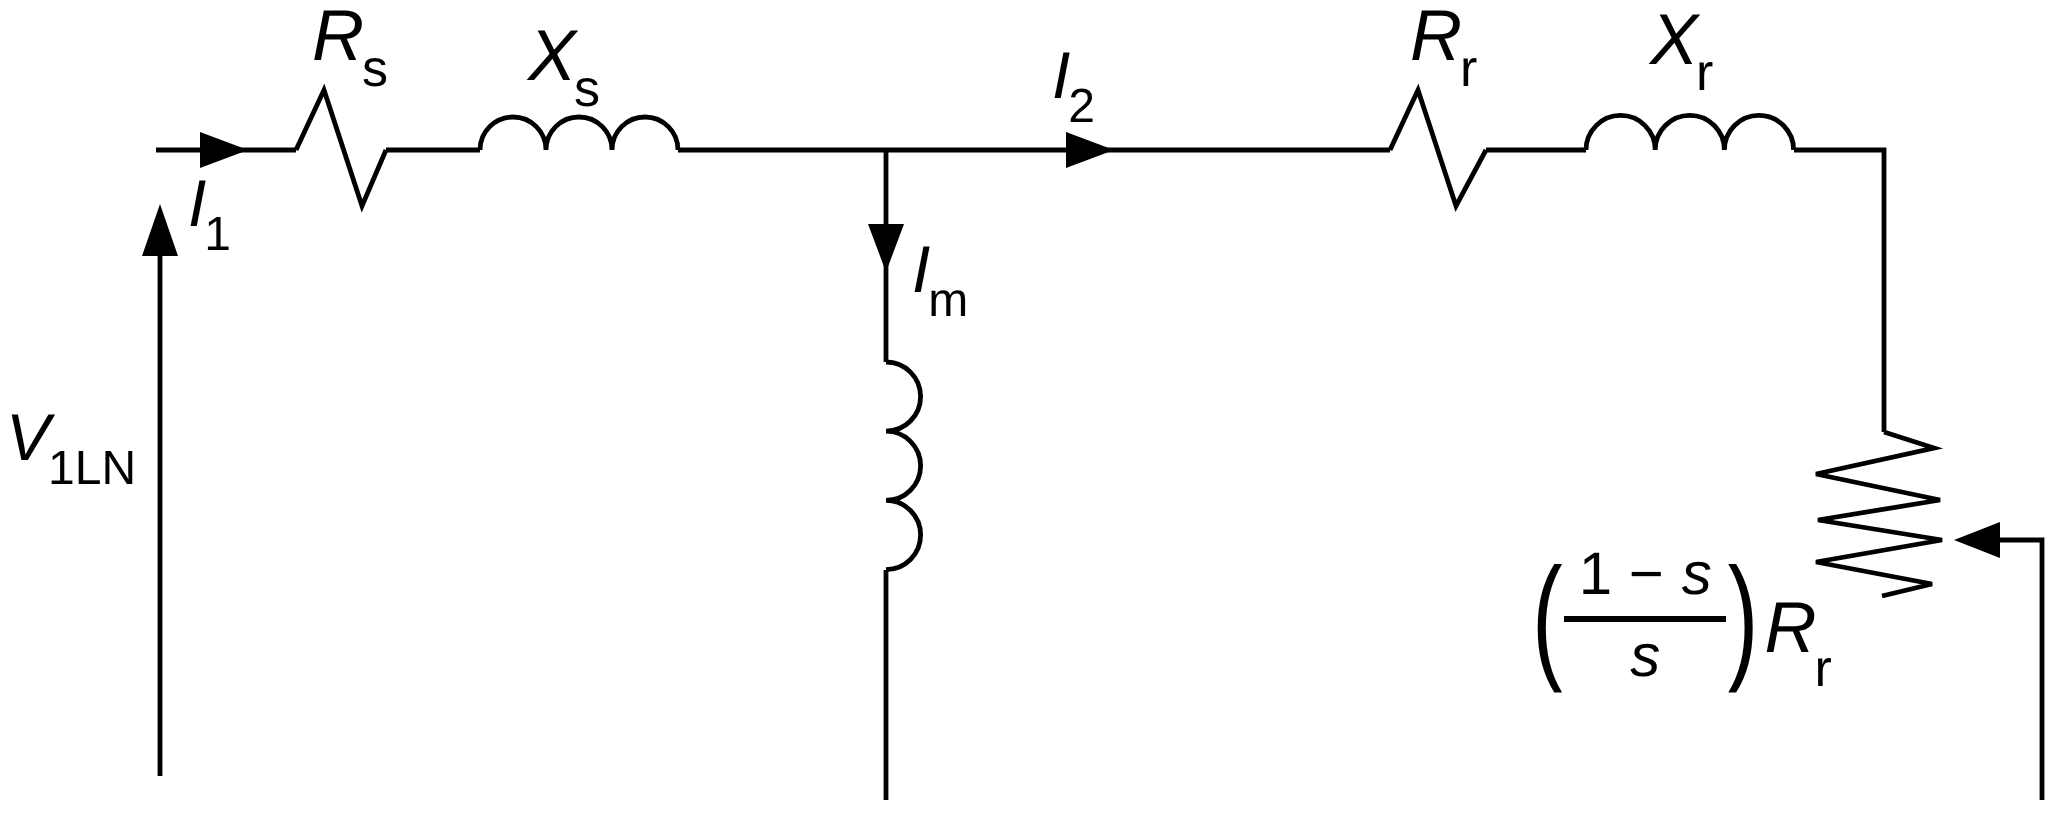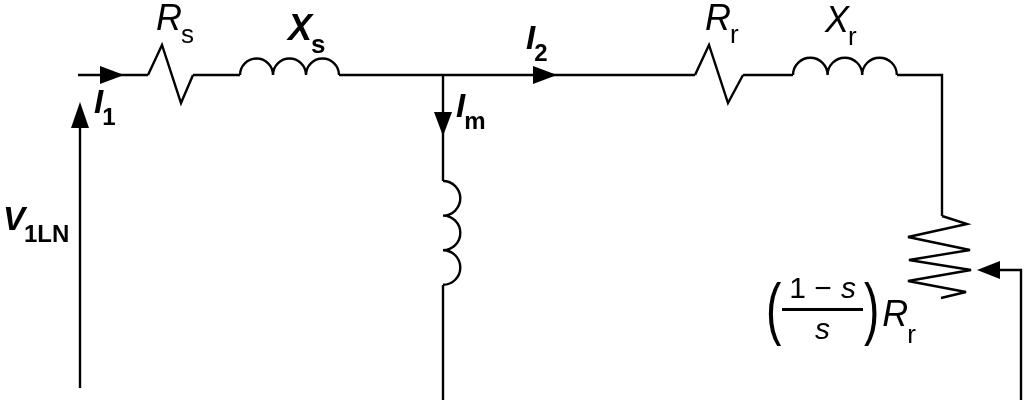--- a/index.html
+++ b/index.html
@@ -14,21 +14,21 @@
   }
   svg.circuit { position: absolute; left: 0; top: 0; }
   .wire   { stroke: #000; stroke-width: 2.4; fill: none; stroke-linejoin: miter; stroke-linecap: butt; }
   .thick  { stroke-width: 3.2; }
   .head   { fill: #000; stroke: none; }
 
   
   .qty { position: absolute; line-height: 1; white-space: nowrap; }
   .qty .main { font-style: italic; font-size: 36px; }
   .qty sub { font-size: 26px; font-style: normal; line-height: 1; position: relative; top: 9px; left: -1px; }
-  .qty.bold { font-weight: 700; }
+  .qty.bold { font-weight: 400; }
   .qty.bold .main { font-size: 33px; }
   .qty.bold sub { font-size: 24px; top: 8px; }
 
   
   .load-label {
     position: absolute; left: 766px; top: 268px; height: 80px;
     display: flex; align-items: center; font-size: 30px; line-height: 1;
   }
   .load-label .paren {
     font-size: 46px; line-height: 1;
@@ -85,32 +85,32 @@
     <path class="wire" d="M443 181 a17.3 17.3 0 0 1 0 34.6 a17.3 17.3 0 0 1 0 34.6 a17.3 17.3 0 0 1 0 34.6"></path>
 
     <path class="wire" d="M443 285 V414"></path>
 
     <path class="wire" d="M80 124 V388"></path>
     <polygon class="head" points="80,102 71,128 89,128"></polygon>
   </svg>
 
   <div class="qty" style="left:156px; top:0px;"><span class="main">R</span><sub>s</sub></div>
 
-  <div class="qty" style="left:288px; top:10px;font-weight:bold;"><span class="main">X</span><sub>s</sub></div>
+  <div class="qty" style="left:264px; top:10px;"><span class="main">X</span><sub>s</sub></div>
 
   <div class="qty" style="left:705px; top:0px;"><span class="main">R</span><sub>r</sub></div>
 
   <div class="qty" style="left:825px; top:2px;"><span class="main">X</span><sub>r</sub></div>
 
 
   <div class="qty bold" style="left:94px; top:85px;"><span class="main">I</span><sub>1</sub></div>
 
   <div class="qty bold" style="left:526px; top:21px;"><span class="main">I</span><sub>2</sub></div>
 
-  <div class="qty bold" style="left:456px; top:89px;"><span class="main">I</span><sub>m</sub></div>
+  <div class="qty bold" style="left:456px; top:118px;"><span class="main">I</span><sub>m</sub></div>
 
   <div class="qty bold" style="left:3px; top:202px;"><span class="main">V</span><sub>1LN</sub></div>
 
   <div class="load-label">
     <span class="paren">(</span>
     <span class="frac">
       <span class="num">
           <span>1 −</span>
           <span class="ital">s</span>
         </span>

